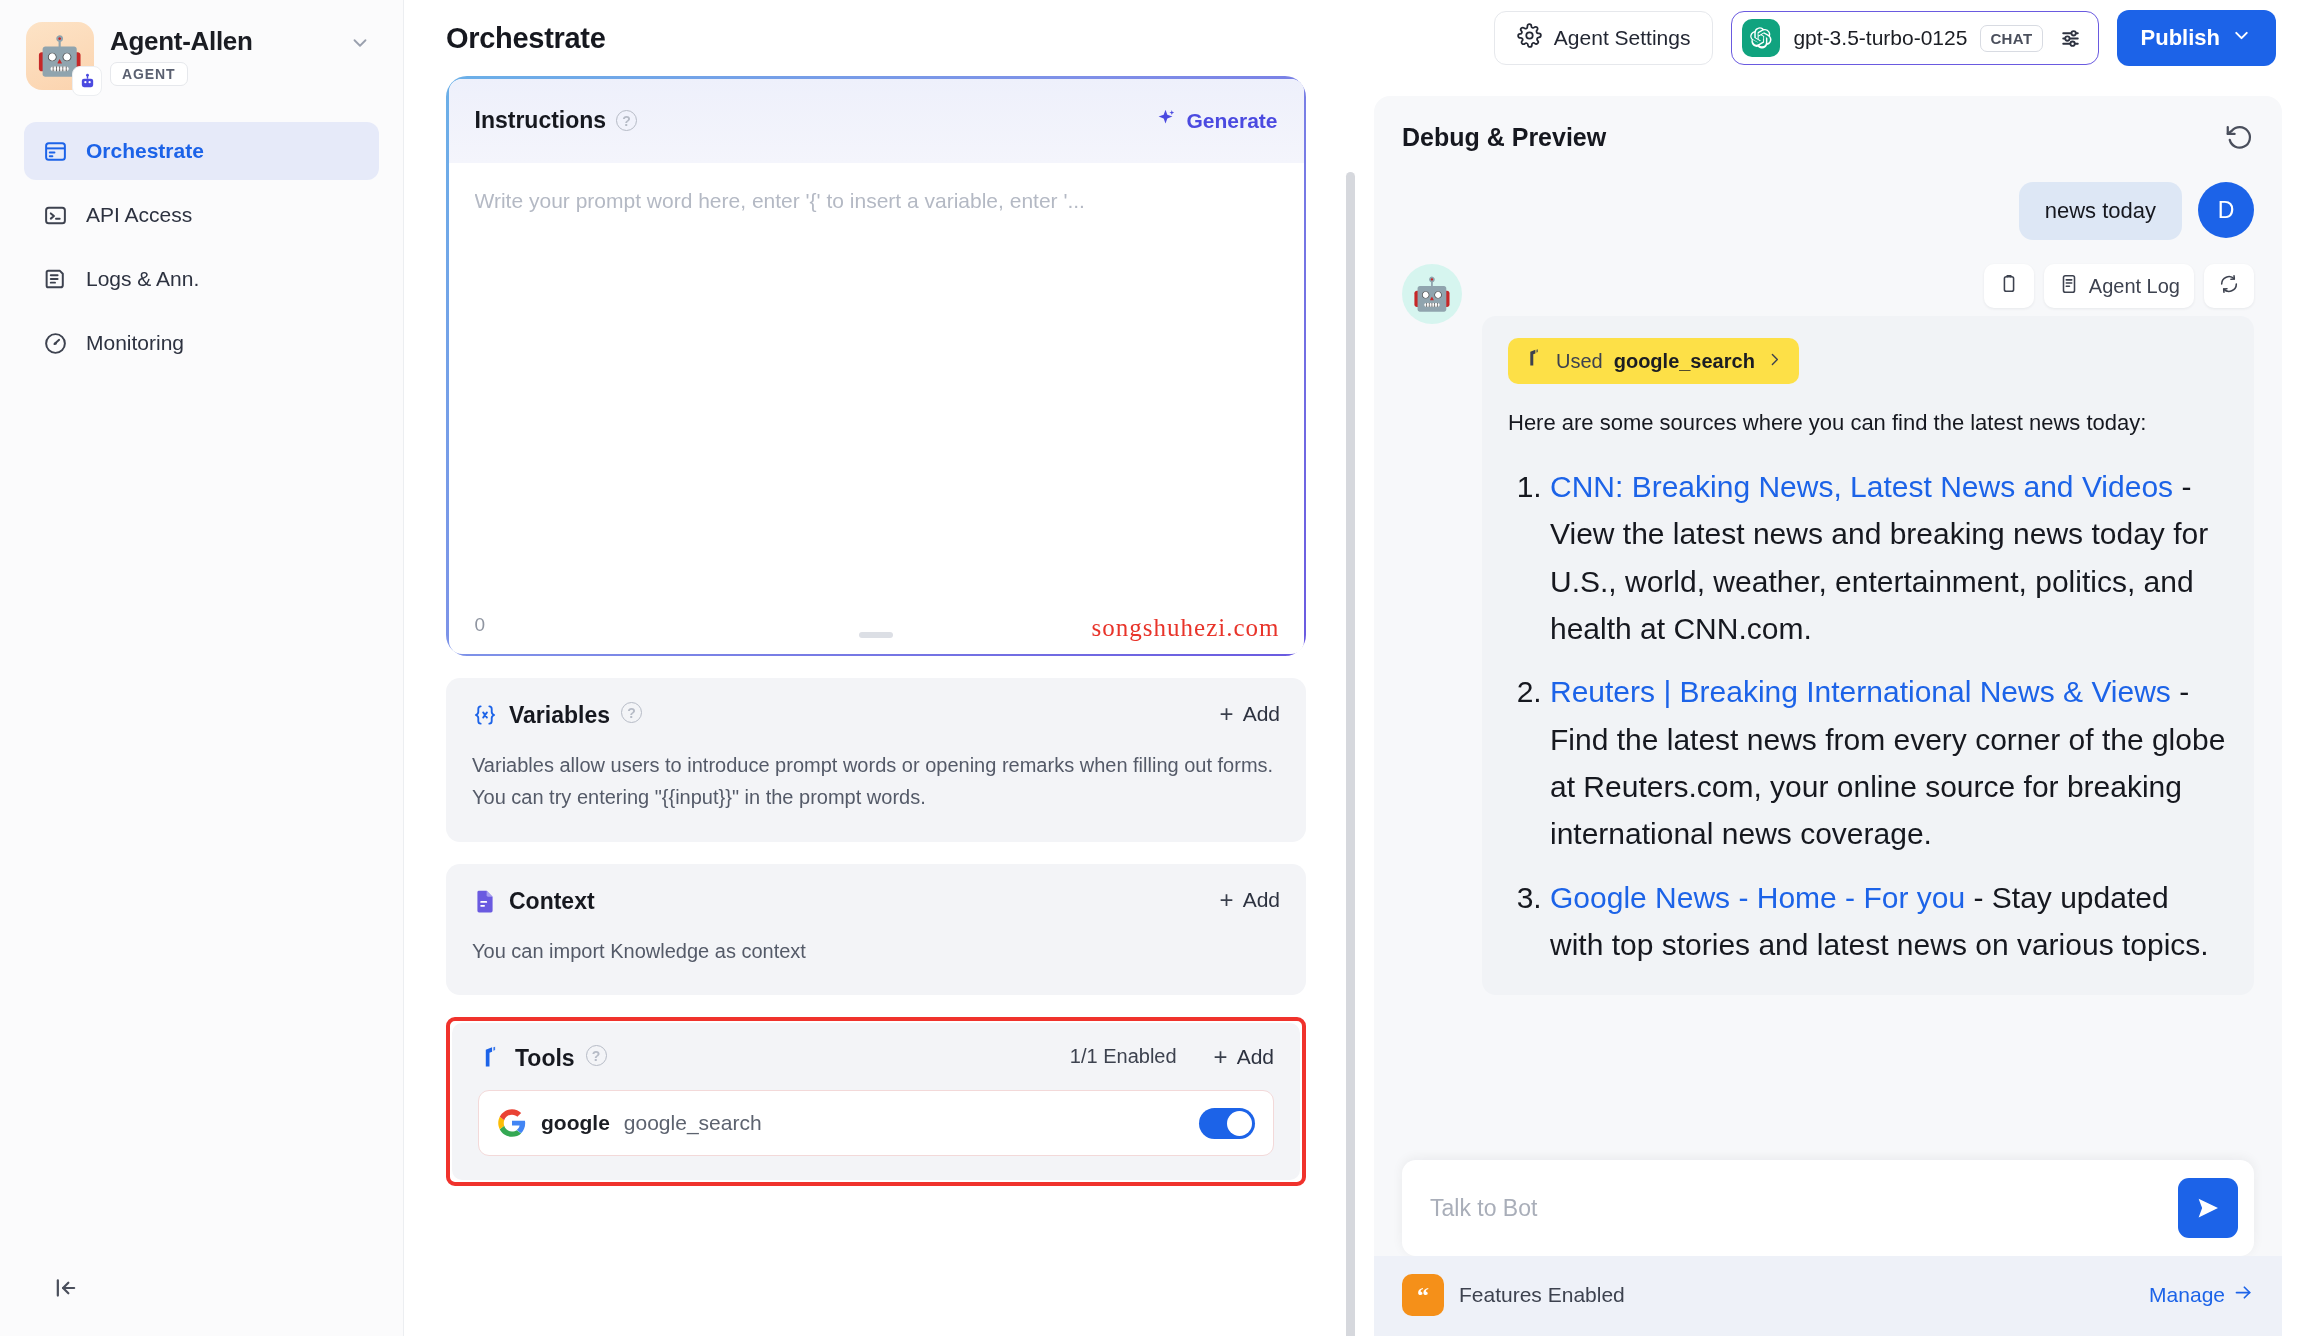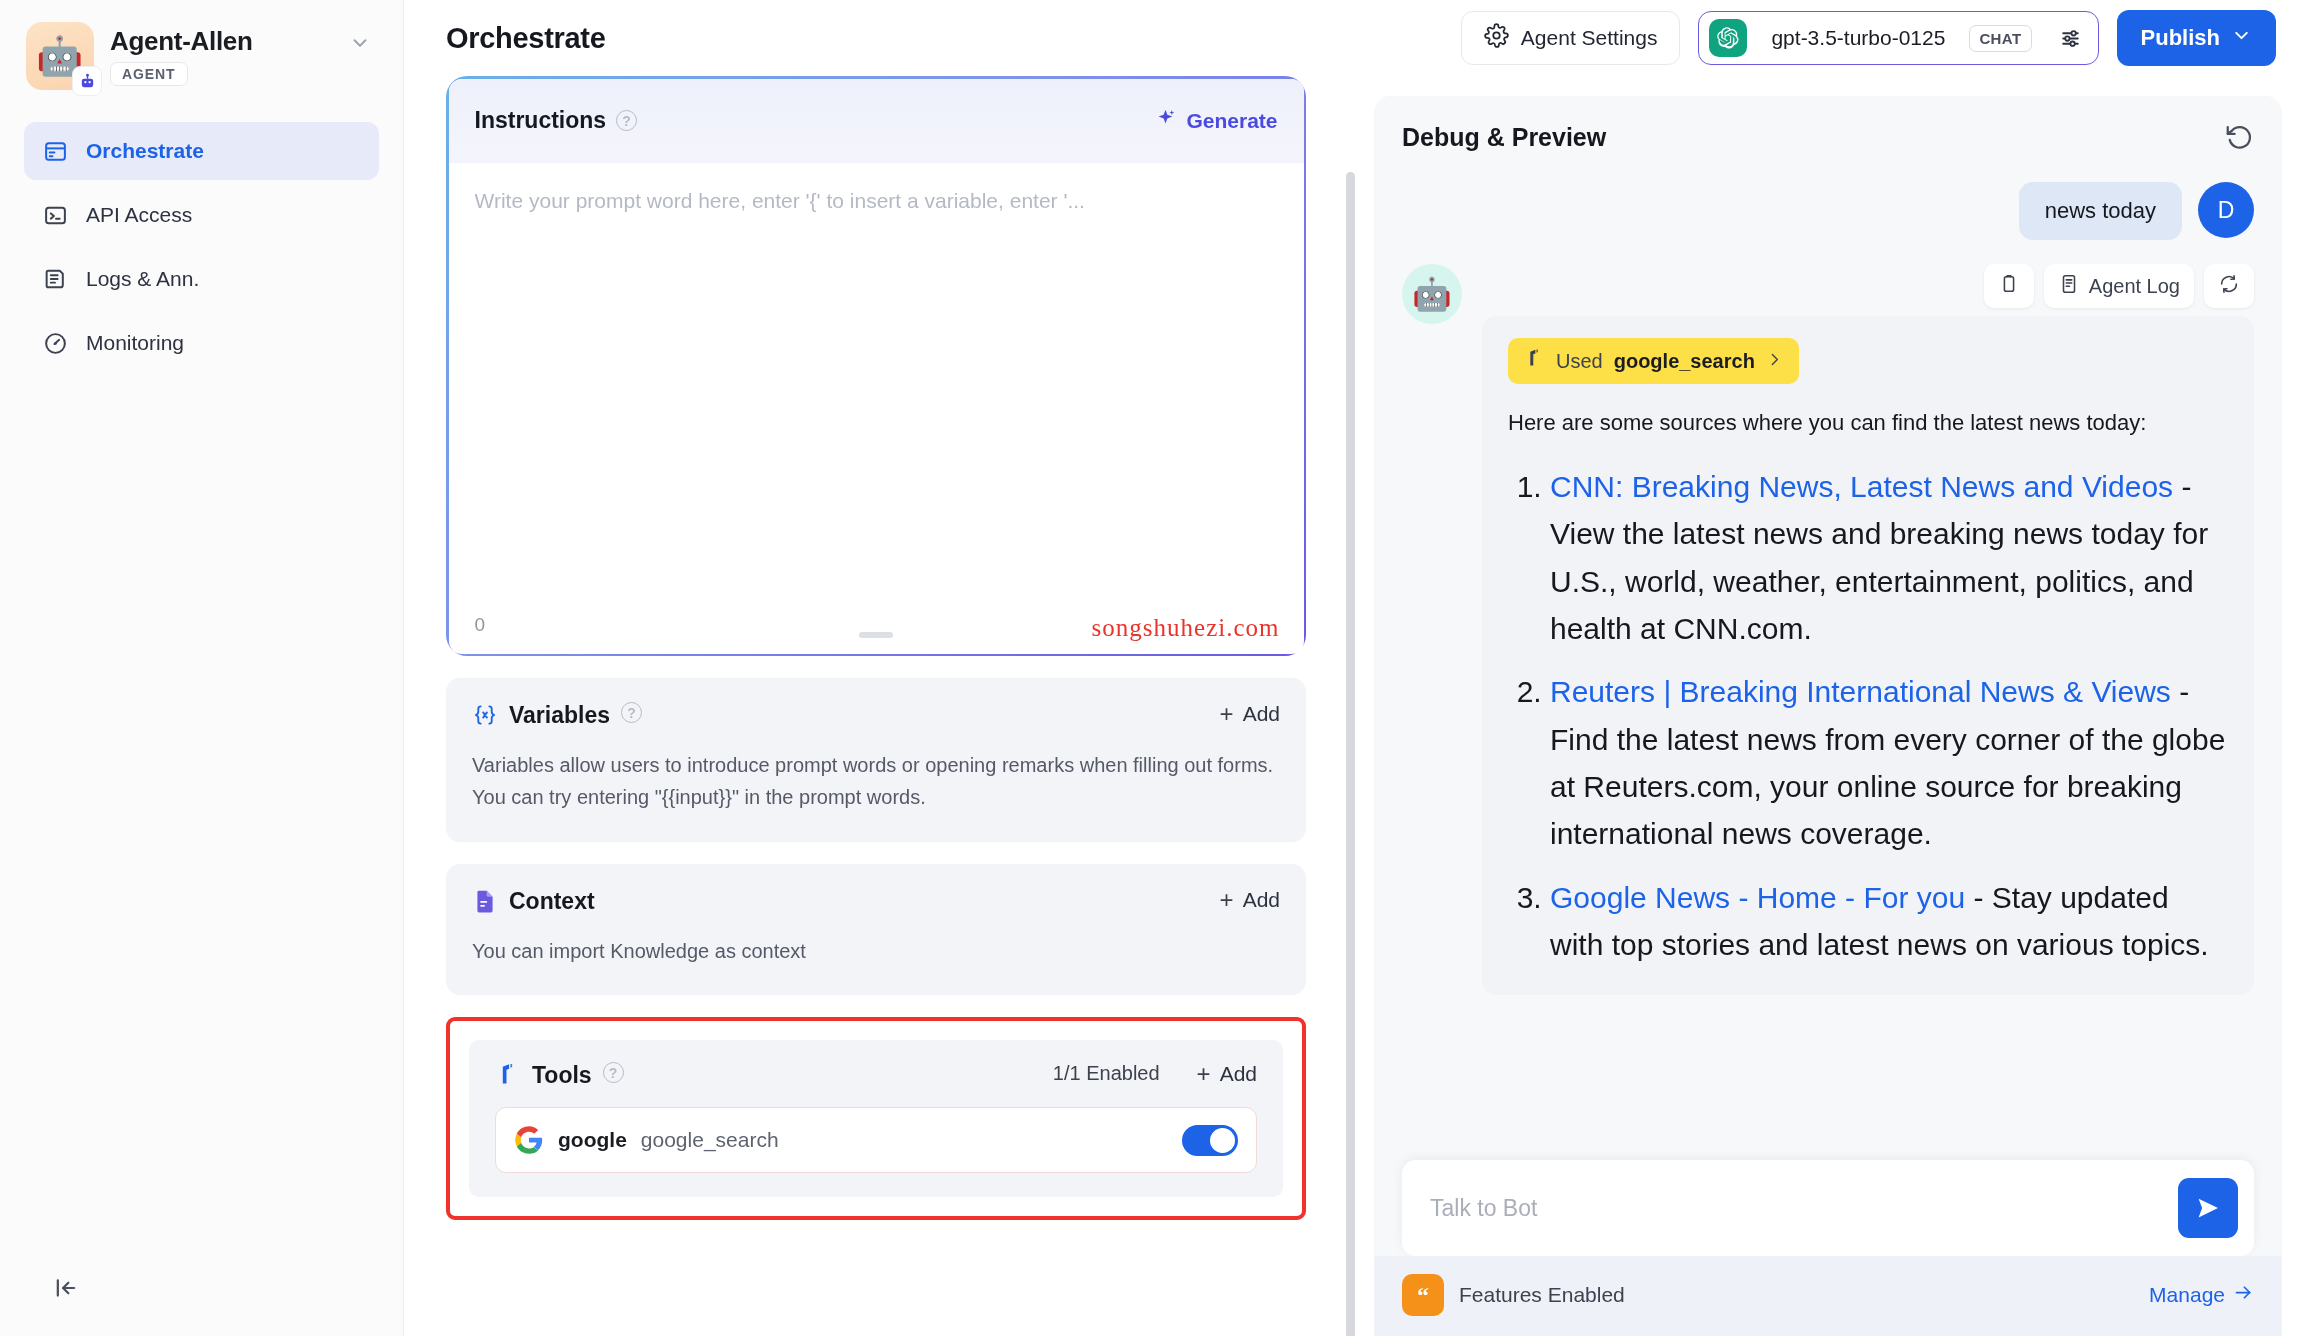--- a/index.html
+++ b/index.html
@@ -83,21 +83,21 @@
   }
   .page-title { font-size: 29px; font-weight: 700; color: #16181f; letter-spacing: -0.3px; }
   .topbar-spacer { flex: 1; }
   .btn-settings {
     display: flex; align-items: center; gap: 12px;
     height: 54px; padding: 0 22px;
     border: 1px solid #e6e8ec; border-radius: 12px;
     background: #fff; font-size: 21px; color: #232733; cursor: pointer;
   }
   .model-chip {
-    display: flex; align-items: center; gap: 24px;
+    display: flex; align-items: center; gap: 13px;
     height: 54px; padding: 0 15px 0 10px;
     border: 1.5px solid #6a5ae0; border-radius: 13px;
     background: #fff; cursor: pointer;
   }
   .openai-badge {
     width: 38px; height: 38px; border-radius: 10px;
     background: #10a37f; display:flex; align-items:center; justify-content:center;
     flex: 0 0 38px;
   }
   .model-name { font-size: 21px; color: #1b1d23; font-weight: 500; white-space: nowrap; }
@@ -182,21 +182,21 @@
     display: flex; align-items: center; gap: 9px;
     font-size: 21px; color: #2d3240; cursor: pointer; font-weight: 500;
   }
   .plus { font-size: 24px; line-height: 1; color:#3a3f4c; }
   .panel-body {
     margin-top: 20px; font-size: 20px; color: #545a68; line-height: 1.62;
   }
 
   .tools-highlight {
     border: 4px solid #f0322c; border-radius: 9px;
-    padding: 19px; margin-bottom: 0;
+    padding: 2px; margin-bottom: 0;
   }
   .tools-panel {
     background: #f3f4f7; border-radius: 10px;
     padding: 22px 26px 24px 26px;
   }
   .tools-count { font-size: 20px; color: #3d424f; margin-right: 26px; }
   .tool-row {
     margin-top: 18px; background: #fff;
     border: 1px solid #f3d9d9; border-radius: 11px;
     height: 66px; display: flex; align-items: center;

